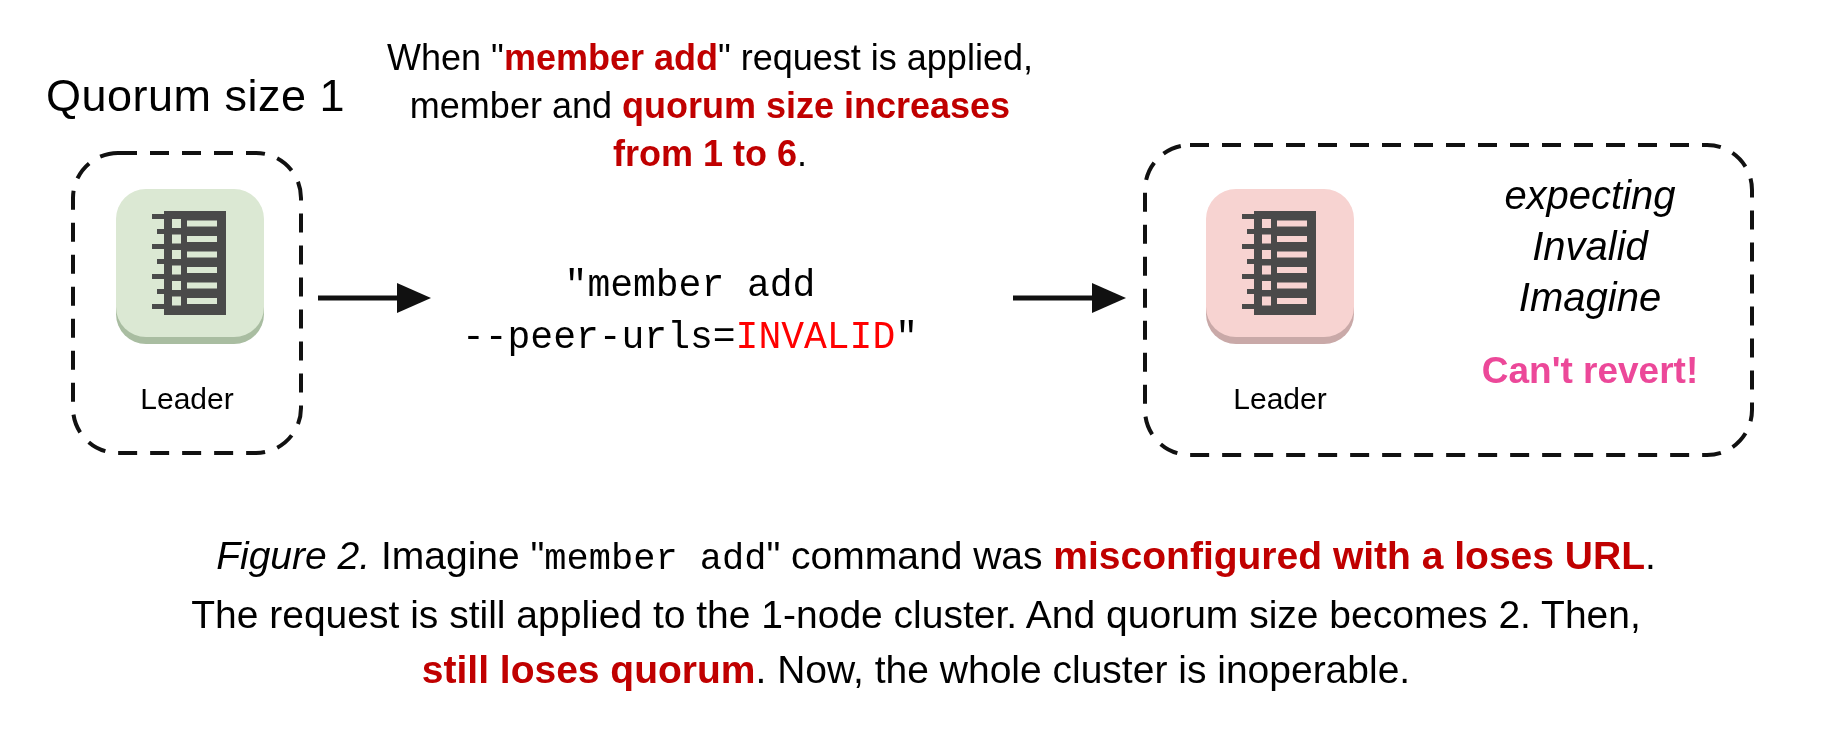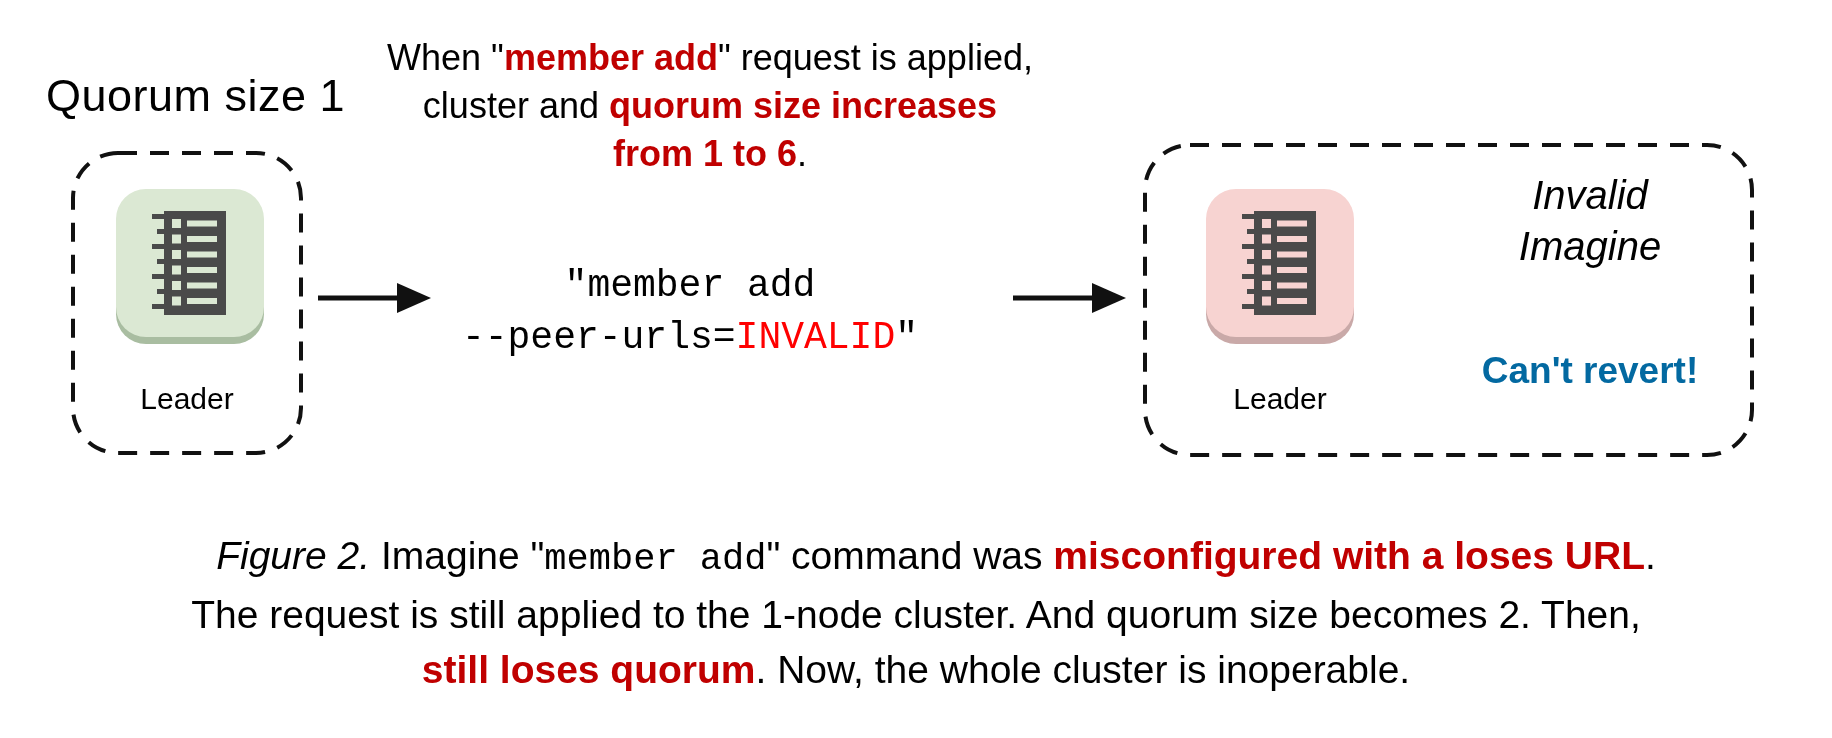--- a/index.html
+++ b/index.html
@@ -19,21 +19,21 @@
   .node-pink {background:#f7d3d1;box-shadow:0 7px 0 #c9a9a8;}
   .glyph{fill:#4a4a4a;}
   .hole-green{fill:#dbe8d3;}
   .hole-pink{fill:#f7d3d1;}
   .annotation{font-size:36px;line-height:48px;}
   .red-bold{color:#c00000;font-weight:700;}
   .bright-red{color:#ff0000;}
   .mono{font-family:"Liberation Mono","DejaVu Sans Mono",monospace;}
   .command{font-size:38px;line-height:52px;}
   .expecting{font-size:40px;line-height:51px;font-style:italic;}
-  .warning{font-size:37px;font-weight:700;color:#0369a1;}
+  .warning{font-size:37px;font-weight:700;color:#ec4899;}
   .caption{font-size:39px;line-height:55px;}
   .caption .mono{font-size:37px;}
   .fig-label{font-style:italic;margin-left:40px;}
   .dashed-stroke{fill:none;stroke:#111;stroke-width:4;stroke-dasharray:19 13;}
   .arrow-line{stroke:#111;stroke-width:5;}
   .arrow-head{fill:#111;}
 </style>
 </head>
 <body>
 
@@ -67,21 +67,21 @@
         <rect class="hole-green" x="39" y="71.5" width="30" height="6"></rect>
       <rect class="hole-green" x="24" y="85.5" width="9" height="9"></rect>
         <rect class="hole-green" x="39" y="87" width="30" height="6"></rect>
     </svg>
   </div>
 
   <div class="abs center node-label" style="left:73px;top:382px;width:228px;">Leader</div>
 
   <div class="abs center annotation" style="left:350px;top:34px;width:720px;">
     <div><span>When "</span><span class="red-bold">member add</span><span>" request is applied,</span></div>
-    <div><span>cluster and </span><span class="red-bold">quorum size increases</span></div>
+    <div><span>member and </span><span class="red-bold">quorum size increases</span></div>
     <div><span class="red-bold">from 1 to 6</span><span>.</span></div>
   </div>
 
   <svg class="abs" style="left:318px;top:280px;" width="115" height="36">
     <line class="arrow-line" x1="0" y1="18" x2="82" y2="18"></line>
     <polygon class="arrow-head" points="79,3 79,33 113,18"></polygon>
   </svg>
 
   <div class="abs center mono command" style="left:440px;top:260px;width:500px;">
     <div>"member add</div>
@@ -119,20 +119,21 @@
       <rect class="hole-pink" x="24" y="70" width="9" height="9"></rect>
         <rect class="hole-pink" x="39" y="71.5" width="30" height="6"></rect>
       <rect class="hole-pink" x="24" y="85.5" width="9" height="9"></rect>
         <rect class="hole-pink" x="39" y="87" width="30" height="6"></rect>
     </svg>
   </div>
 
   <div class="abs center node-label" style="left:1156px;top:382px;width:248px;">Leader</div>
 
   <div class="abs center expecting" style="left:1430px;top:170px;width:320px;">
+    <div>expecting</div>
     <div>Invalid</div>
     <div>Imagine</div>
   </div>
 
   <div class="abs center warning" style="left:1420px;top:350px;width:340px;">Can't revert!</div>
 
   <div class="abs center caption" style="left:0;top:528px;width:1832px;">
     <div><span class="fig-label">Figure 2.</span><span> Imagine "</span><span class="mono">member add</span><span>" command was </span><span class="red-bold">misconfigured with a loses URL</span><span>.</span></div>
     <div>The request is still applied to the 1-node cluster. And quorum size becomes 2. Then,</div>
     <div><span class="red-bold">still loses quorum</span><span>. Now, the whole cluster is inoperable.</span></div>

